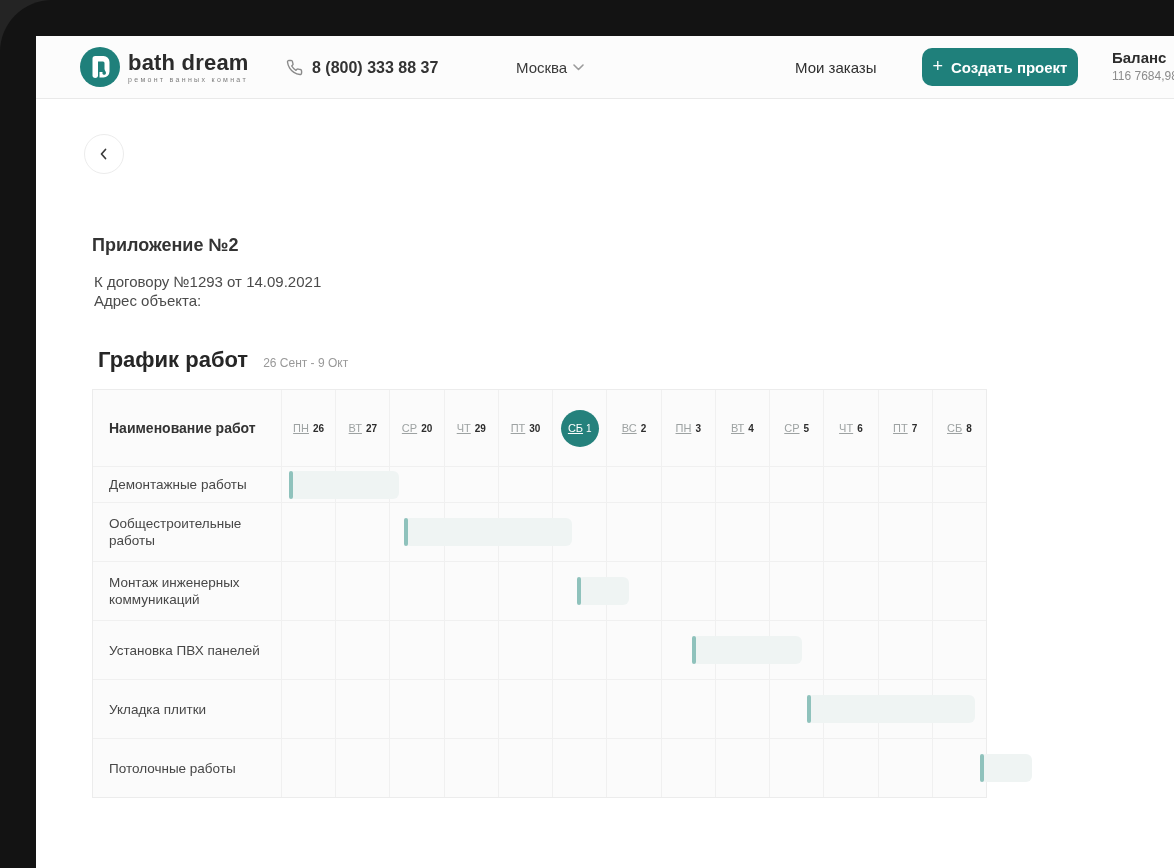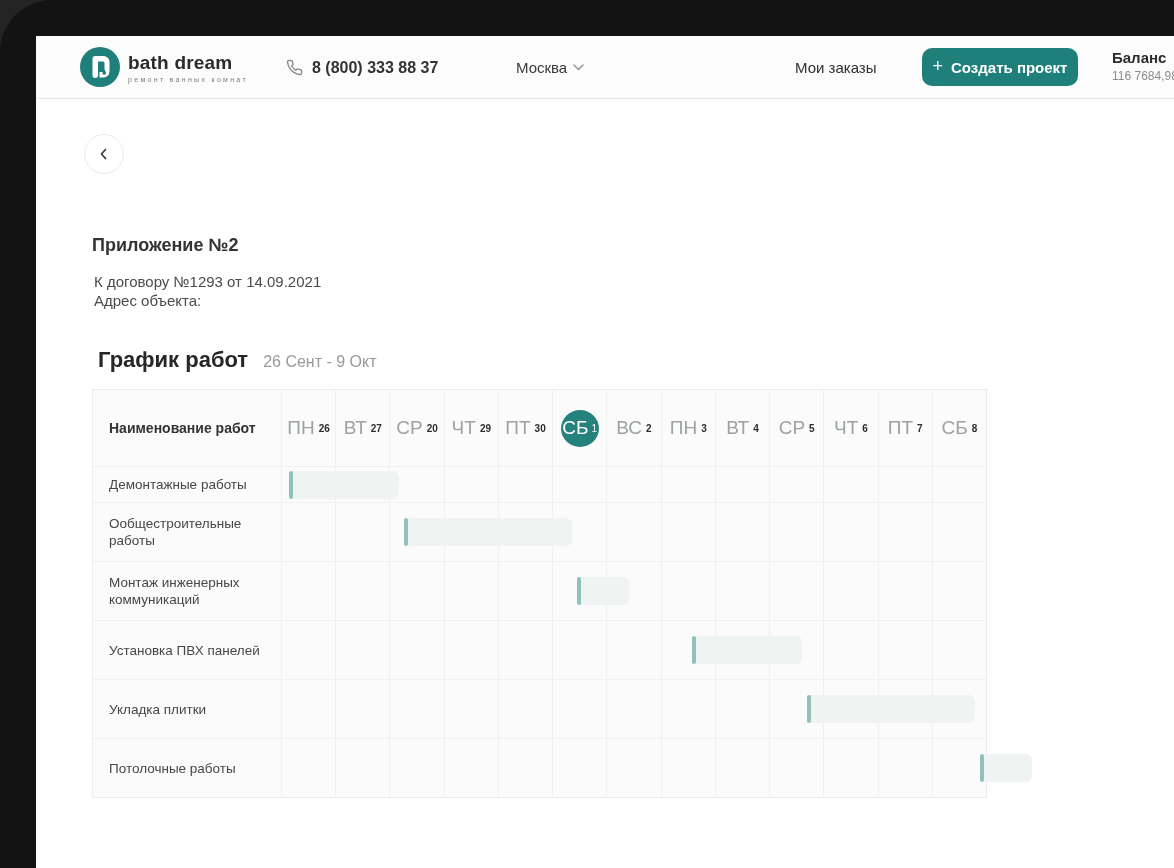--- a/index.html
+++ b/index.html
@@ -11,21 +11,21 @@
 
   
   .page { position:absolute; left:36px; top:36px; right:0; bottom:0; background:#ffffff; overflow:hidden; }
 
   
   .app-header { position:absolute; left:0; top:0; right:0; height:63px;
     background:#fcfcfc; border-bottom:1px solid #e9e9e9; }
   .logo-wrap { position:absolute; left:44px; top:11px; display:flex; align-items:center; cursor:pointer; }
   .logo-mark { width:40px; height:40px; flex:0 0 40px; }
   .logo-text { margin-left:8px; }
-  .logo-title { font-size:19px; font-weight:700; color:#2b2b2b; letter-spacing:0.2px; line-height:22px; }
+  .logo-title { font-size:22px; font-weight:700; color:#2b2b2b; letter-spacing:0.2px; line-height:22px; }
   .logo-sub { font-size:7px; color:#7c7c7c; letter-spacing:2.3px; margin-top:2px; white-space:nowrap; }
 
   .phone-wrap { position:absolute; left:250px; top:0; height:63px; display:flex; align-items:center; gap:9px; }
   .phone-number { font-size:16px; font-weight:700; color:#333; }
 
   .city-wrap { position:absolute; left:436px; top:0; height:63px; display:flex; align-items:center; gap:6px; cursor:pointer; }
   .city-label { font-size:15px; color:#3a3a3a;margin-left:44px; }
 
   .orders-link { position:absolute; left:759px; top:0; height:63px; display:flex; align-items:center;
     font-size:15px; font-weight:500; color:#2f2f2f; cursor:pointer; }
@@ -43,35 +43,35 @@
   
   .back-btn { position:absolute; left:48px; top:98px; width:40px; height:40px; border-radius:50%;
     background:#fff; border:1px solid #ececec; display:flex; align-items:center; justify-content:center;
     cursor:pointer; }
 
   
   .doc-title { position:absolute; left:56px; top:199px; font-size:18px; font-weight:600; color:#333; }
   .doc-sub { position:absolute; left:58px; top:236px; font-size:15px; color:#4b4b4b; line-height:19px; }
   .schedule-head { position:absolute; left:62px; top:311px; display:flex; align-items:baseline; gap:15px; }
   .schedule-title { font-size:22px; font-weight:700; color:#262626; }
-  .schedule-range { font-size:16px; color:#999; }
+  .schedule-range { font-size:12px; color:#999; }
 
   
   .gantt { position:absolute; left:56px; top:353px; width:895px;
     border:1px solid #ececec; background:#fbfbfb; }
   .grid-row { display:grid; grid-template-columns:188px repeat(13, 1fr); position:relative; }
   .grid-row + .grid-row { border-top:1px solid #f0f0f0; }
   .head-row { height:76px; }
   .data-row { height:59px; }
   .data-row.compact { height:36px; }
 
   .name-head { display:flex; align-items:center; padding:0 20px 0 16px;
     font-size:14px; font-weight:600; color:#333; line-height:19px; }
   .day-cell { border-left:1px solid #f0f0f0; display:flex; align-items:center; justify-content:center; gap:4px; }
-  .dow { font-size:19px; color:#9da2a2; }
+  .dow { font-size:11px; color:#9da2a2;text-decoration:underline; }
   .dnum { font-size:10px; font-weight:600; color:#2d2d2d; }
   .day-active { width:38px; height:37px; border-radius:50%; background:#25817c;
     display:flex; align-items:center; justify-content:center; gap:3px; }
   .day-active .dow, .day-active .dnum { color:#fff; font-weight:500; }
 
   .name-cell { display:flex; align-items:center; padding:4px 10px 4px 16px;
     font-size:13.5px; color:#474747; line-height:17px; }
   .body-cell { border-left:1px solid #f0f0f0; }
 
   .gantt-bar { position:absolute; top:50%; transform:translateY(-50%); height:28px;

